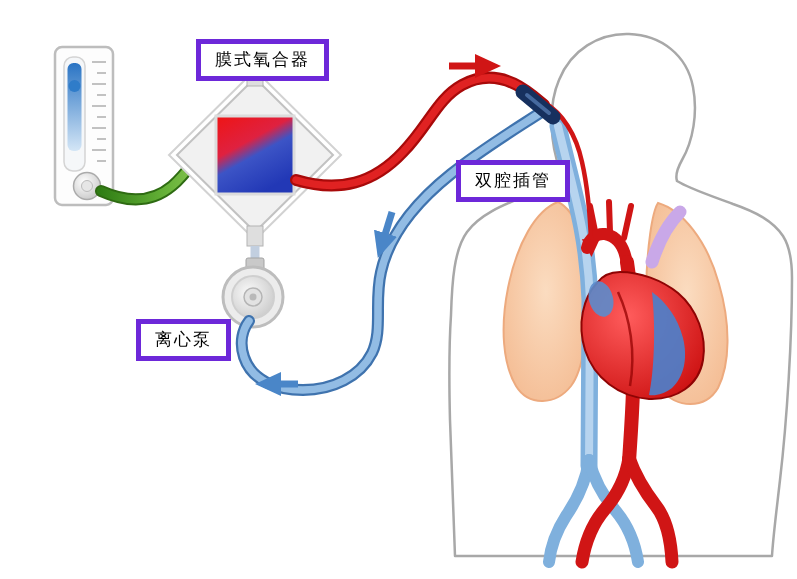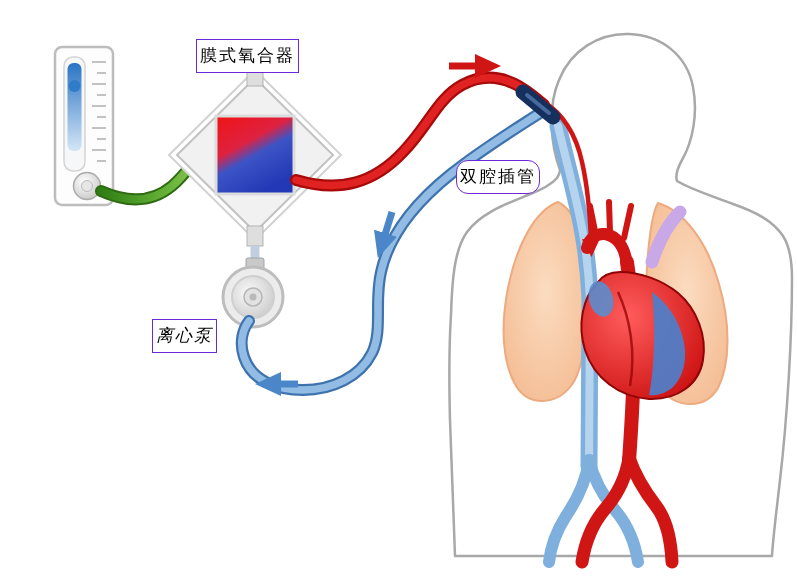--- a/index.html
+++ b/index.html
@@ -8,32 +8,32 @@
     width: 797px;
     height: 579px;
     background: #ffffff;
     overflow: hidden;
     font-family: "Liberation Serif", serif;
   }
   .canvas svg { position: absolute; left: 0; top: 0; }
   .diagram-label {
     position: absolute;
     background: #ffffff;
-    border: 1px solid #6d28d9;
-    padding: 6px 3px;
+    border: 5px solid #6d28d9;
+    padding: 6px 14px;
     font-size: 17px;
     line-height: 1.15;
     color: #000000;
     letter-spacing: 2px;
     white-space: nowrap;
   }
   #label-oxygenator { left: 196px; top: 39px; }
   #label-blender    { left: 18px;  top: 221px; }
-  #label-cannula    { left: 456px; top: 160px; border-radius: 12px; }
-  #label-pump       { left: 152px; top: 319px; font-style: italic; }
+  #label-cannula    { left: 456px; top: 160px; }
+  #label-pump       { left: 136px; top: 319px; }
 </style>
 </head>
 <body>
 
 <div class="canvas">
 
 <svg width="797" height="579" viewBox="0 0 797 579">
   <defs>
     <linearGradient id="bb" x1="0" y1="0" x2="0" y2="1">
       <stop offset="0" stop-color="#2a74c4"></stop>

